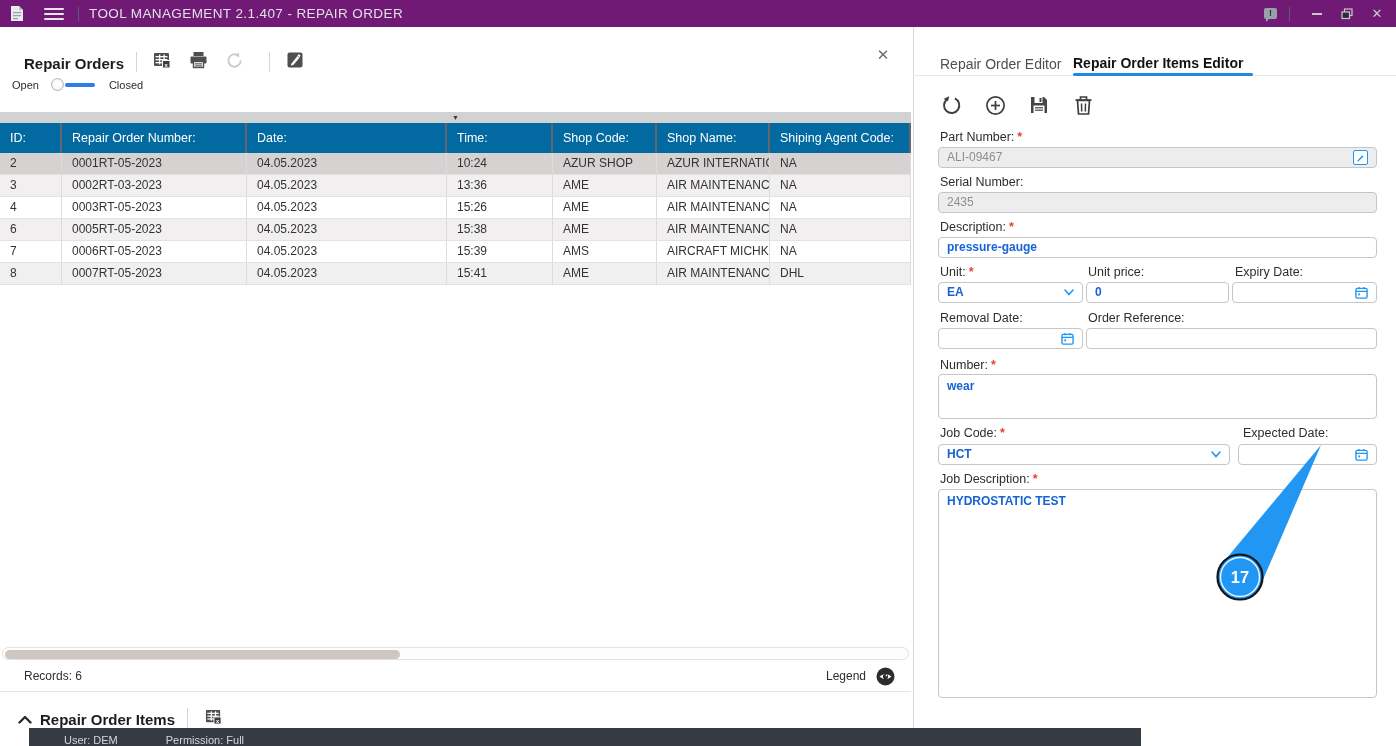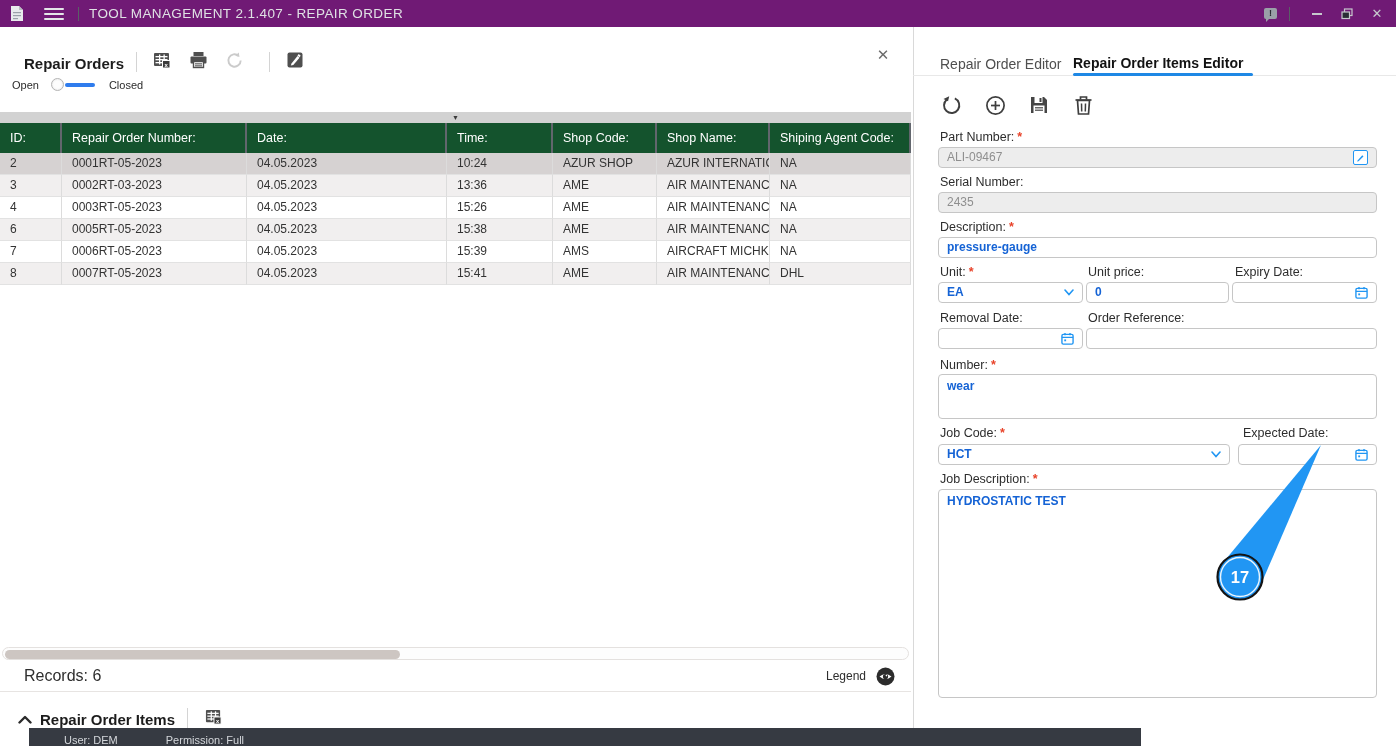--- a/index.html
+++ b/index.html
@@ -34,34 +34,34 @@
   
   .toggle-row { left:0; top:76px; width:913px; height:18px; display:flex; align-items:center; }
   .tg-label { font-size:11px; color:#2b2b2b; }
   .tg-label.open { margin-left:12px; }
   .tg-slider { position:relative; width:48px; height:14px; margin:0 10px 0 12px; cursor:pointer; }
   .tg-thumb { position:absolute; left:0; top:0; width:13px; height:13px; border:1px solid #b4b4b4; border-radius:50%; background:#fdfdfd; box-shadow:inset 0 0 2px #ddd; }
   .tg-track { position:absolute; left:14px; top:5px; width:30px; height:4px; background:#2f7ced; border-radius:2px; }
 
   
   .filter-strip { left:0; top:112px; width:911px; height:11px; background:#d2d2d2; text-align:center; font-size:7px; color:#3c3c3c; line-height:11px; cursor:pointer; }
-  .thead { left:0; top:123px; width:911px; height:30px; display:flex; background:#14532d; }
+  .thead { left:0; top:123px; width:911px; height:30px; display:flex; background:#0369a1; }
   .hcell { color:#fff; font-size:12.5px; line-height:30px; padding:0 10px; border-right:2px solid #62666d; white-space:nowrap; overflow:hidden; cursor:pointer; }
   .tbody { left:0; top:153px; width:911px; }
   .trow { display:flex; height:22px; background:#fff; cursor:pointer; }
   .trow.alt { background:#f1efef; }
   .trow.selected { background:#d6d2d2; }
   .cell { font-size:12px; color:#333; line-height:21px; padding:0 10px; border-right:1px solid #dcdcdc; border-bottom:1px solid #e2e2e2; white-space:nowrap; overflow:hidden; }
   .c0{width:62px;} .c1{width:185px;} .c2{width:200px;} .c3{width:106px;} .c4{width:104px;} .c5{width:113px;} .c6{flex:1;}
 
   
   .hscroll { left:2px; top:647px; width:907px; height:13px; background:#fdfdfd; border:1px solid #e4e1df; border-radius:7px; }
   .hscroll .thumb { position:absolute; left:2px; top:1.5px; width:395px; height:9px; background:#cdc6c2; border-radius:5px; cursor:grab; }
   .records-row { left:0; top:661px; width:911px; height:31px; display:flex; align-items:center; border-bottom:1px solid #e7e4e2; }
-  .records-label { margin-left:24px; font-size:16px; color:#2e2e2e; }
+  .records-label { margin-left:24px; font-size:12px; color:#2e2e2e; }
   .legend-wrap { margin-left:auto; display:flex; align-items:center; margin-right:16px; gap:10px; }
   .legend-label { font-size:12px; color:#2e2e2e; }
   .items-header { left:0; top:694px; width:913px; height:34px; display:flex; align-items:flex-end; }
   .chev-btn { margin-left:16px; width:18px; height:18px; display:flex; align-items:center; justify-content:center; cursor:pointer; }
   .items-title { margin-left:6px; font-size:15px; font-weight:bold; color:#1c1c1c; }
 
   
   .statusbar { left:0; top:728px; width:1112px; height:18px; background:#363a42; display:flex; align-items:flex-end;margin-left:29px; }
   .sb-text { font-size:11px; color:#d4d7db; }
   .sb-user { margin-left:35px; }

